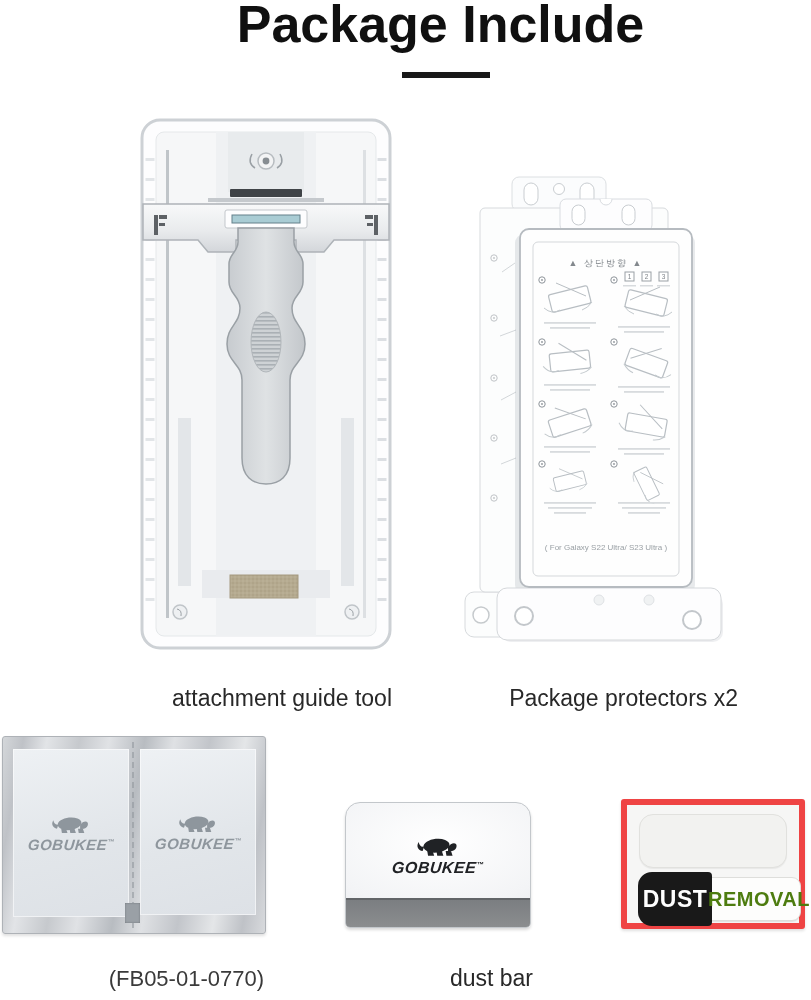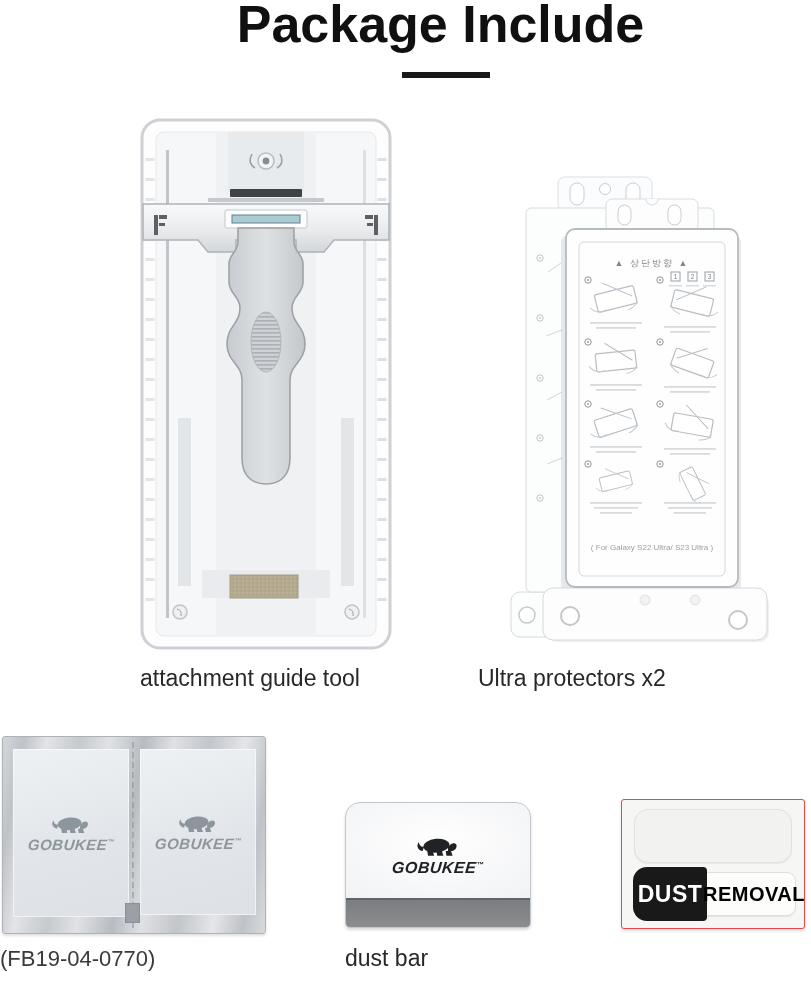--- a/index.html
+++ b/index.html
@@ -3,31 +3,31 @@
 <meta charset="utf-8">
 <style>
   html,body{margin:0;padding:0;background:#ffffff;}
   .canvas{position:relative;width:811px;height:1000px;background:#ffffff;overflow:hidden;
           font-family:"Liberation Sans",sans-serif;padding-left:40px;}
   
   .title{position:absolute;left:30px;right:0;top:-6px;text-align:center;
          font-size:52px;font-weight:bold;color:#101010;letter-spacing:0px;margin:0;}
   .title-underline{position:absolute;left:402px;top:72px;width:88px;height:6px;background:#181818;}
   
-  .caption{position:absolute;text-align:left;color:#282828;font-size:23px;line-height:27px;}
+  .caption{position:absolute;text-align:right;color:#282828;font-size:23px;line-height:27px;margin-top:20px;}
   .cap-tool{left:140px;width:252px;top:665px;}
   .cap-prot{left:478px;width:260px;top:665px;}
   .cap-clean{left:0px;width:264px;top:945px;}
   .cap-clean .code{font-size:22px;color:#3a3a3a;}
   .cap-push{left:345px;width:188px;top:945px;}
   .cap-dust{left:622px;width:186px;top:945px;}
   
   .fig{position:absolute;margin:0;padding:0;}
   .fig-tool{left:140px;top:118px;}
-  .fig-prot{left:510px;top:168px;}
+  .fig-prot{left:464px;top:168px;}
   
   .cleaners{position:absolute;left:2px;top:736px;width:264px;height:198px;border-radius:3px;
     border:1px solid #aeb2b7;box-sizing:border-box;
     background:linear-gradient(100deg,#d4d7da 0%,#bfc2c7 7%,#e2e4e7 15%,#c6c9cd 26%,#e0e2e5 36%,
                #b8bcc1 48%,#dfe1e4 58%,#c2c5ca 70%,#e4e6e8 82%,#bfc2c7 92%,#d8dadd 100%);
     box-shadow:0 2px 3px rgba(0,0,0,.12);}
   .sachet{position:absolute;top:12px;width:116px;height:168px;
     background:linear-gradient(165deg,#eef1f4 0%,#e2e6ea 55%,#dde1e6 100%);
     box-shadow:inset 0 0 0 1px rgba(255,255,255,.55);
     display:flex;align-items:center;justify-content:center;}
@@ -52,32 +52,32 @@
     border:1px solid #c3c7cb;border-radius:15px 15px 5px 5px;
     background:radial-gradient(120% 95% at 50% 32%,#ffffff 0%,#f3f4f6 55%,#dfe2e5 100%);
     box-shadow:0 2px 3px rgba(0,0,0,.15);
     display:flex;align-items:flex-start;justify-content:center;}
   .pushbar .logo{margin-top:32px;}
   .pushbar-rubber{position:absolute;left:0;right:0;bottom:0;height:27px;
     background:linear-gradient(180deg,#7b7e81 0%,#8b8d8f 100%);
     border-top:2px solid #626568;border-radius:0 0 4px 4px;}
   
   .dust{position:absolute;left:621px;top:799px;width:184px;height:130px;box-sizing:border-box;
-    background:#f6f6f5;border:1px solid #ef4444;border-radius:3px;
+    background:#f6f6f5;border:6px solid #ef4444;border-radius:3px;
     box-shadow:0 2px 3px rgba(0,0,0,.12);}
   .dust-top{position:absolute;left:12px;right:12px;top:9px;height:52px;background:#f2f2f0;
     border:1px solid #e1e1de;border-radius:14px;display:flex;align-items:center;justify-content:center;
     box-shadow:0 1px 1px rgba(0,0,0,.06);}
   .dust-sticker{position:absolute;left:14px;top:72px;width:158px;height:42px;background:#fdfdfc;
     border:1px solid #dededb;border-radius:9px;box-shadow:0 1px 1px rgba(0,0,0,.08);}
   .dust-black{position:absolute;left:-4px;top:-6px;bottom:-6px;width:74px;background:#191919;
     border-radius:14px 4px 4px 14px;color:#ffffff;display:flex;align-items:center;justify-content:center;
     font-weight:bold;font-size:23px;letter-spacing:.5px;}
   .dust-removal{position:absolute;left:76px;right:0;top:0;bottom:0;display:flex;align-items:center;
-    justify-content:center;font-weight:bold;font-size:20px;color:#000000;letter-spacing:.5px;}
+    justify-content:center;font-weight:bold;font-size:20px;color:#4d7c0f;letter-spacing:.5px;}
 </style>
 </head>
 <body>
 
 <div class="canvas">
 
   <h1 class="title">Package Include</h1>
   <div class="title-underline"></div>
 
   <figure class="fig fig-tool">
@@ -236,21 +236,21 @@
             <rect x="90" y="344" width="32" height="1.8" fill="#d8dbde"></rect>
           <rect x="154" y="334" width="52" height="1.8" fill="#d8dbde"></rect>
             <rect x="158" y="339" width="44" height="1.8" fill="#d8dbde"></rect>
             <rect x="164" y="344" width="32" height="1.8" fill="#d8dbde"></rect>
         </g>
 
         <text x="142" y="382" text-anchor="middle" font-size="8" fill="#9aa0a5">( For Galaxy S22 Ultra/ S23 Ultra )</text>
       </g>
     </svg>
   </figure>
-  <div class="caption cap-prot">Ultra protectors x2</div>
+  <div class="caption cap-prot">Package protectors x2</div>
 
   <div class="cleaners">
     <div class="sachet left">
       <div class="logo gray">
         <svg class="turtle" width="46" height="21" viewBox="0 0 64 30">
           <path fill="#8e969d" d="M12,21 C6,20 3,14 7,9 C7,13 10,16 14,15 Z M18,21 l7,0 2,6 -8,0 Z M30,21 l7,0 2,6 -8,0 Z M42,21 l7,0 2,6 -8,0 Z M45,16 C50,8 58,10 56,16 C55,20 50,22 45,21 Z"></path>
           <ellipse cx="30" cy="14" rx="17" ry="9" transform="rotate(-6 30 14)" fill="#8e969d"></ellipse>
         </svg>
         <div class="word"><span>GOBUKEE</span><sup>™</sup></div>
       </div>
@@ -261,21 +261,21 @@
         <svg class="turtle" width="46" height="21" viewBox="0 0 64 30">
           <path fill="#8e969d" d="M12,21 C6,20 3,14 7,9 C7,13 10,16 14,15 Z M18,21 l7,0 2,6 -8,0 Z M30,21 l7,0 2,6 -8,0 Z M42,21 l7,0 2,6 -8,0 Z M45,16 C50,8 58,10 56,16 C55,20 50,22 45,21 Z"></path>
           <ellipse cx="30" cy="14" rx="17" ry="9" transform="rotate(-6 30 14)" fill="#8e969d"></ellipse>
         </svg>
         <div class="word"><span>GOBUKEE</span><sup>™</sup></div>
       </div>
     </div>
     <div class="clasp"></div>
   </div>
   <div class="caption cap-clean">
-    <div class="code">(FB19-04-0770)</div>
+    <div class="code">(FB05-01-0770)</div>
   </div>
 
   <div class="pushbar">
     <div class="logo black">
       <svg class="turtle" width="50" height="23" viewBox="0 0 64 30">
         <path fill="#202225" d="M12,21 C6,20 3,14 7,9 C7,13 10,16 14,15 Z M18,21 l7,0 2,6 -8,0 Z M30,21 l7,0 2,6 -8,0 Z M42,21 l7,0 2,6 -8,0 Z M45,16 C50,8 58,10 56,16 C55,20 50,22 45,21 Z"></path>
         <ellipse cx="30" cy="14" rx="17" ry="9" transform="rotate(-6 30 14)" fill="#202225"></ellipse>
       </svg>
       <div class="word"><span>GOBUKEE</span><sup>™</sup></div>
     </div>

